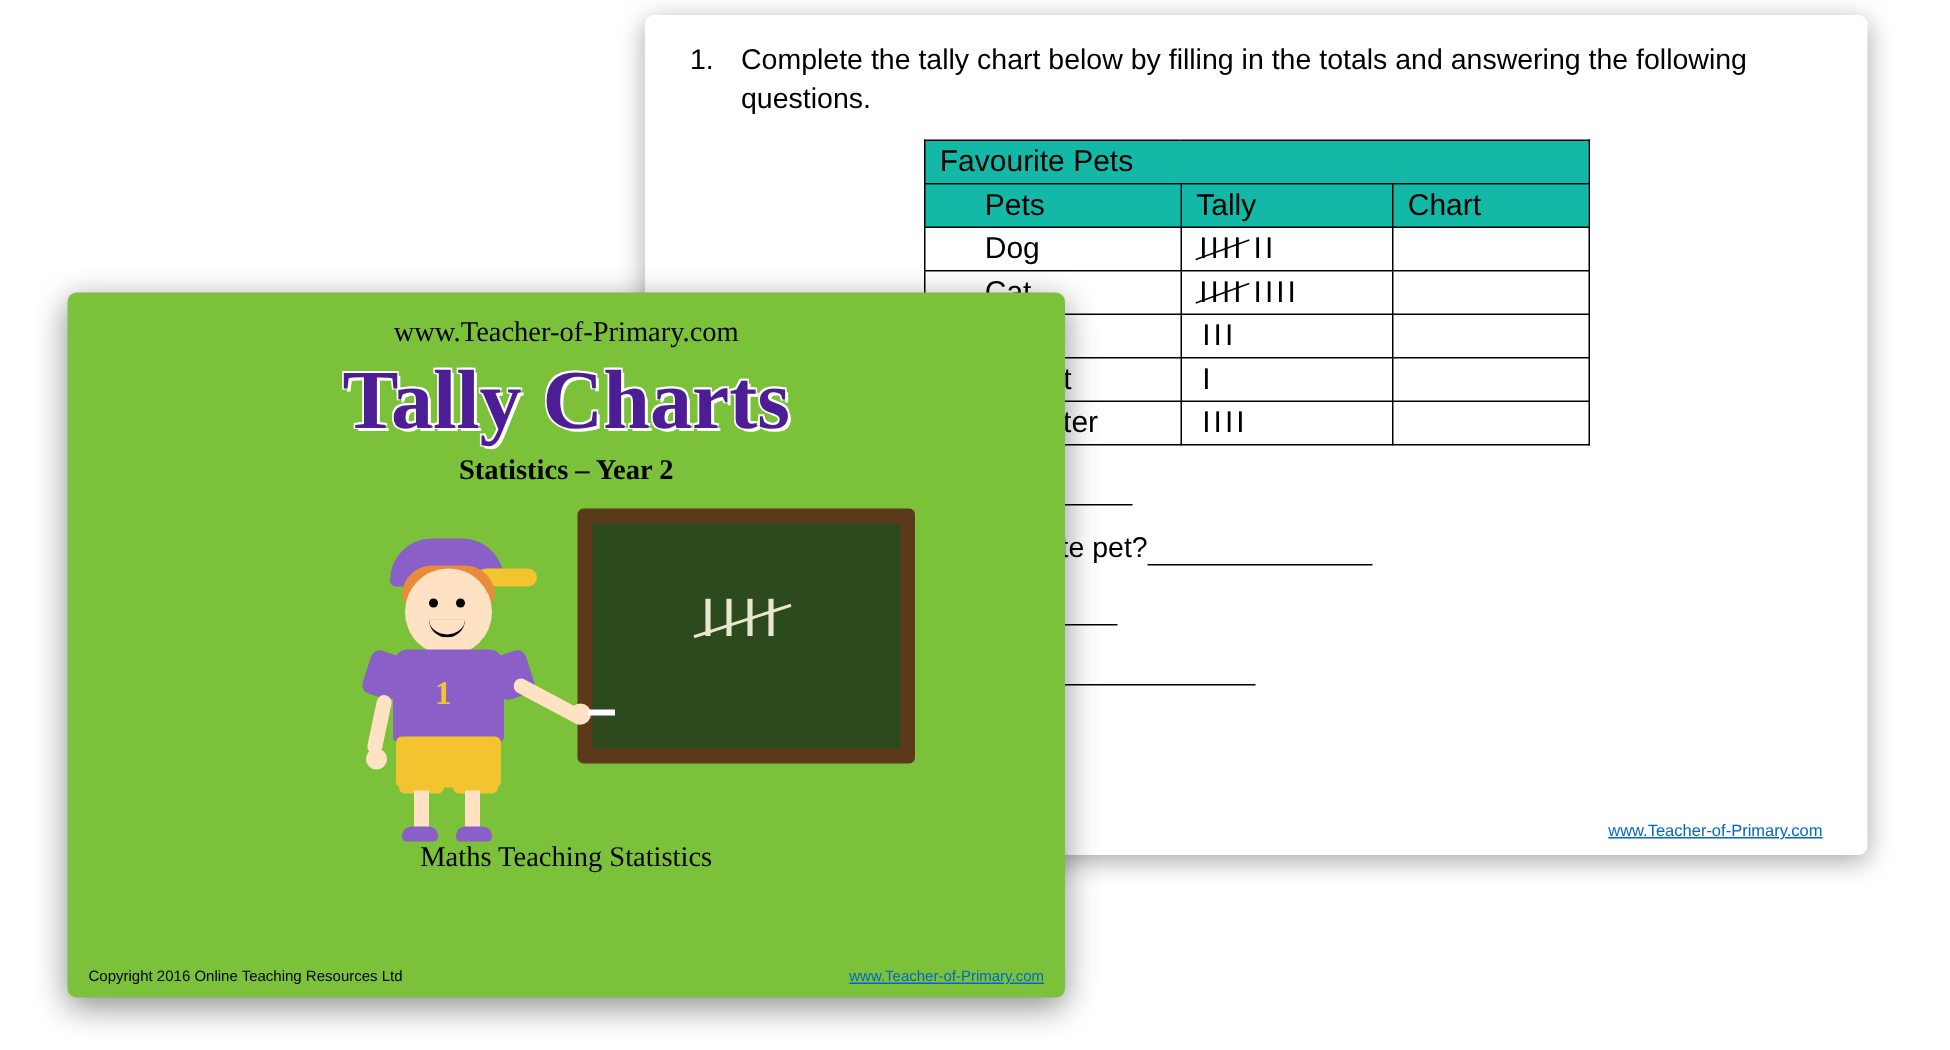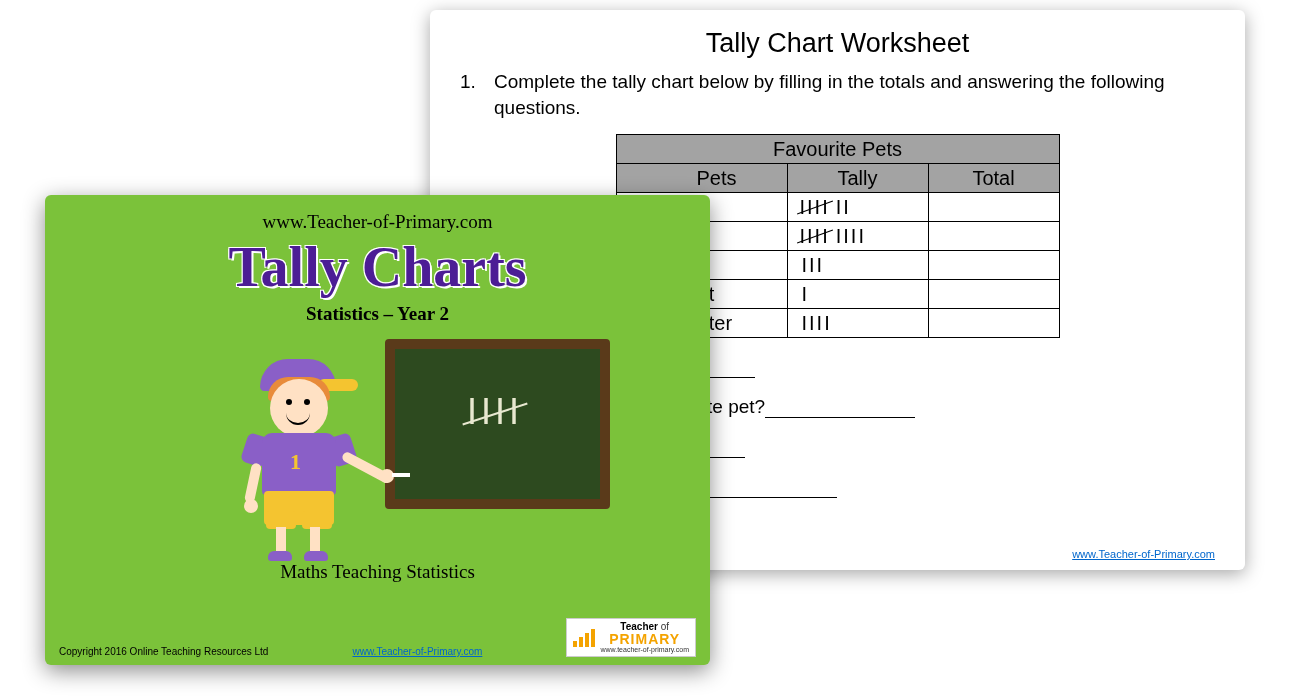--- a/index.html
+++ b/index.html
@@ -43,22 +43,22 @@
     margin: 0 auto 18px auto;
     font-size: 20px;
   }
   .ws-table th, .ws-table td {
     border: 1px solid #000;
     padding: 2px 10px;
     text-align: left;
     height: 24px;
   }
   .ws-table .hdr {
-    background: #a3a3a3;
-    text-align: center;
+    background: #14b8a6;
+    text-align: left;
     font-weight: normal;
   }
   .ws-table .col-pets  { width: 120px; padding-left: 40px; }
   .ws-table .col-tally { width: 120px; }
   .ws-table .col-total { width: 110px; }
   .tally5 {
     display: inline-block;
     position: relative;
     padding: 0 2px;
     letter-spacing: 2px;
@@ -274,35 +274,34 @@
   .logo .bars span:nth-child(4){height:18px;}
   .logo .txt { line-height:1; }
   .logo .t1 { font-size:10px; color:#333; }
   .logo .t1 b { color:#000; }
   .logo .t2 { font-size:14px; font-weight:bold; color:#f4a300; letter-spacing:1px; }
 </style>
 </head>
 <body>
 
 <div class="worksheet">
-  <div class="ws-title">Tally Chart Worksheet</div>
   <div class="ws-instr">
     <span class="num">1.</span>
     <span>Complete the tally chart below by filling in the totals and answering the following questions.</span>
   </div>
 
   <table class="ws-table">
     <tbody>
         <tr>
           <th class="hdr" colspan="3">Favourite Pets</th>
         </tr>
     <tr>
       <td class="hdr col-pets">Pets</td>
       <td class="hdr col-tally">Tally</td>
-      <td class="hdr col-total">Total</td>
+      <td class="hdr col-total">Chart</td>
     </tr>
     </tbody>
       <tbody id="tally-rows">
         <tr>
           <td class="col-pets">Dog</td>
           <td class="col-tally"><span class="tally5">IIII</span><span class="tallyN">II</span></td>
           <td class="col-total"></td>
         </tr>
         <tr>
           <td class="col-pets">Cat</td>
@@ -370,27 +369,14 @@
       <div class="shoe l"></div>
         <div class="shoe r"></div>
     </div>
   </div>
 
   <div class="cover-bottom">Maths Teaching Statistics</div>
 
   <div class="cover-footer">
     <span>Copyright 2016 Online Teaching Resources Ltd</span>
     <span class="link">www.Teacher-of-Primary.com</span>
-    <span class="logo">
-      <span class="bars">
-          <span></span>
-          <span></span>
-          <span></span>
-          <span></span>
-        </span>
-      <span class="txt">
-        <div class="t1"><b>Teacher</b> <span>of</span></div>
-        <div class="t2">PRIMARY</div>
-        <div class="t1" style="font-size:7px;">www.teacher-of-primary.com</div>
-      </span>
-    </span>
   </div>
 </div>
 
 </body></html>

